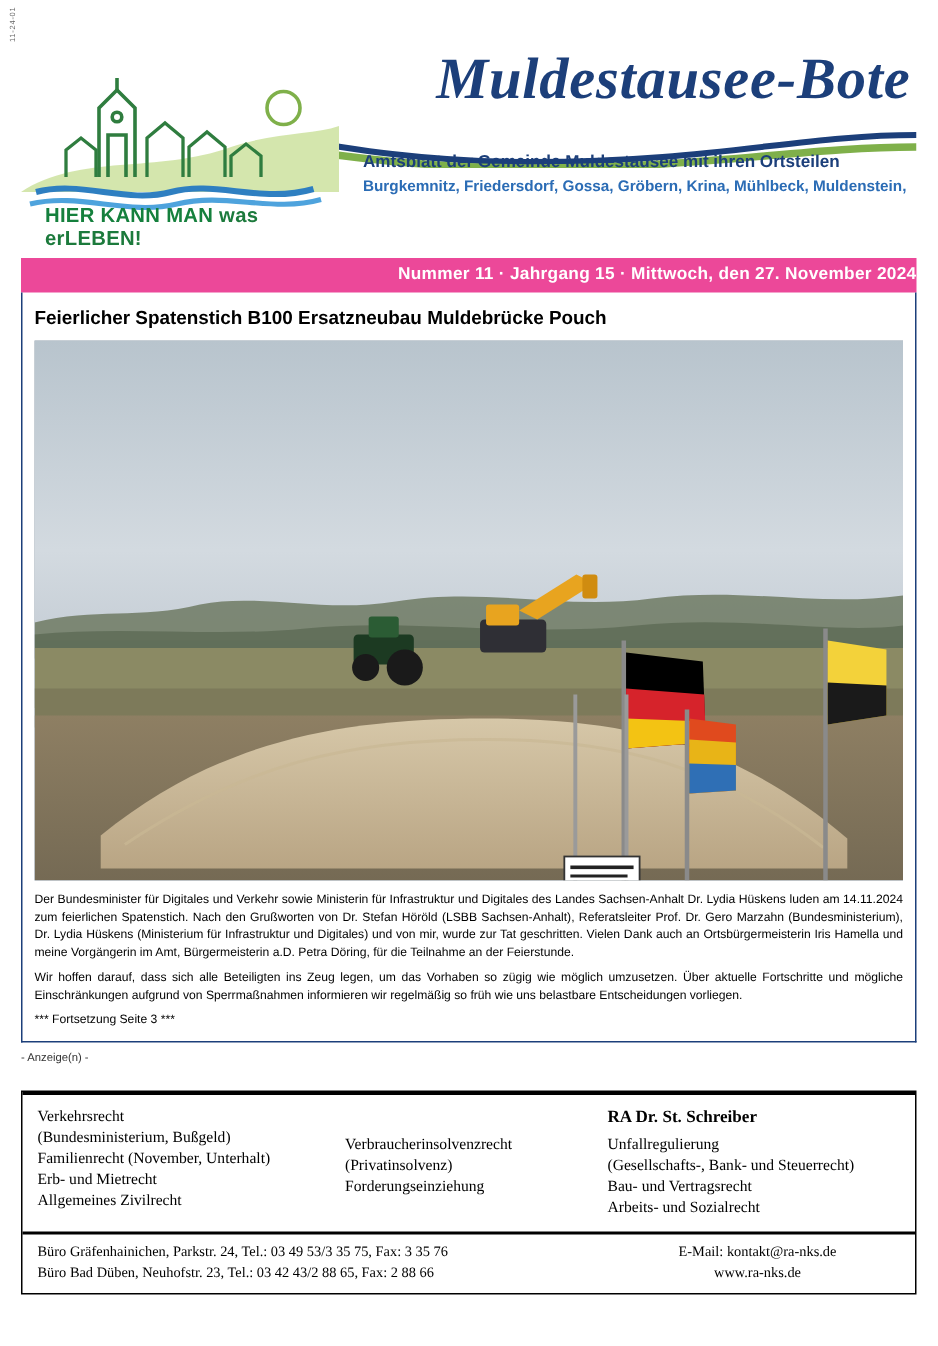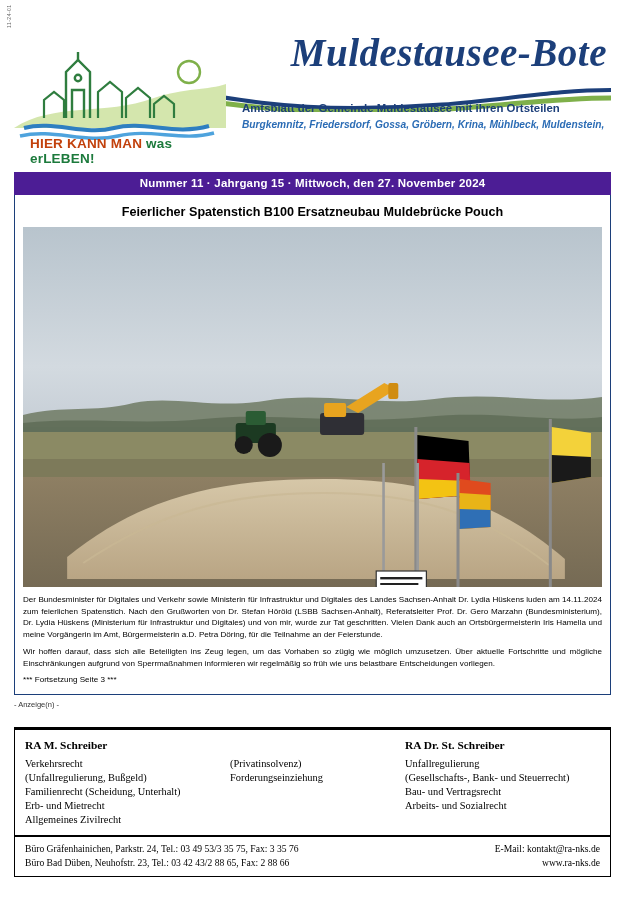--- a/index.html
+++ b/index.html
@@ -72,67 +72,66 @@
   .logo-claim {
     position: absolute;
     left: 16px;
     top: 104px;
     font-family: "Liberation Sans", sans-serif;
     font-weight: bold;
     font-size: 13.5px;
     color: #1c7a3c;
     letter-spacing: .2px;
   }
-  .logo-claim .dark { color:#c2410c; }
+  .logo-claim .dark { color:#15803d; }
 
   
   .subtitle-block {
     position: absolute;
     left: 228px;
     top: 88px;
     right: 0;
     font-family: "Liberation Sans", sans-serif;
   }
   .subtitle-main {
     font-weight: bold;
     font-size: 11.4px;
     color: #1c3f7a;
     margin-bottom: 4px;
   }
   .subtitle-list {
     font-weight: bold;
     font-size: 10.2px;
     color: #2b6cb5;
     line-height: 1.45;
-    font-style: italic;
   }
 
   
   .issue-bar {
     margin: 6px 14px 0 14px;
-    background: #4c1d95;
+    background: #ec4899;
     color: #fff;
-    text-align: center;
+    text-align: right;
     font-family: "Liberation Sans", sans-serif;
     font-weight: bold;
     font-size: 11.5px;
     padding: 5px 0 6px 0;
     letter-spacing: .2px;
   }
 
   
   .article {
     margin: 0 14px;
     border: 1px solid #1c3f7a;
     border-top: none;
     padding: 8px 8px 8px 8px;
     box-sizing: border-box;
   }
   .article-headline {
-    text-align: center;
+    text-align: left;
     font-family: "Liberation Sans", sans-serif;
     font-weight: bold;
     font-size: 12.6px;
     color: #000;
     padding: 2px 0 8px 0;
   }
 
   
   .photo {
     position: relative;
@@ -197,21 +196,21 @@
   .ad-foot {
     border-top: 2px solid #000;
     display: flex;
     padding: 5px 10px 6px 10px;
     box-sizing: border-box;
     font-family: "Liberation Serif", serif;
     font-size: 9.6px;
     line-height: 1.45;
   }
   .ad-foot-left { flex: 1; }
-  .ad-foot-right { text-align: right; width: 190px; }
+  .ad-foot-right { text-align: center; width: 190px; }
   .mono-num { font-family: "Liberation Serif", serif; }
 </style>
 </head>
 <body>
 
 <div class="page">
 
   <div class="edge-code">11-24-01</div>
 
   <div class="masthead">
@@ -422,30 +421,30 @@
     </div>
   </div>
 
   <div class="anzeige">- Anzeige(n) -</div>
 
   <div class="ad">
     <div class="ad-rule"></div>
 
     <div class="ad-cols">
       <div class="ad-col c1">
-        <div class="ad-name">RA M. Schreiber</div>
         <div class="ad-item">Verkehrsrecht</div>
-        <div class="ad-item">(Unfallregulierung, Bußgeld)</div>
-        <div class="ad-item">Familienrecht (Scheidung, Unterhalt)</div>
+        <div class="ad-item">(Bundesministerium, Bußgeld)</div>
+        <div class="ad-item">Familienrecht (November, Unterhalt)</div>
         <div class="ad-item">Erb- und Mietrecht</div>
         <div class="ad-item">Allgemeines Zivilrecht</div>
       </div>
 
       <div class="ad-col c2">
         <div class="ad-name" style="visibility:hidden">&nbsp;</div>
+        <div class="ad-item">Verbraucherinsolvenzrecht</div>
         <div class="ad-item">(Privatinsolvenz)</div>
         <div class="ad-item">Forderungseinziehung</div>
       </div>
 
       <div class="ad-col c3">
         <div class="ad-name">RA Dr. St. Schreiber</div>
         <div class="ad-item">Unfallregulierung</div>
         <div class="ad-item">(Gesellschafts-, Bank- und Steuerrecht)</div>
         <div class="ad-item">Bau- und Vertragsrecht</div>
         <div class="ad-item">Arbeits- und Sozialrecht</div>

